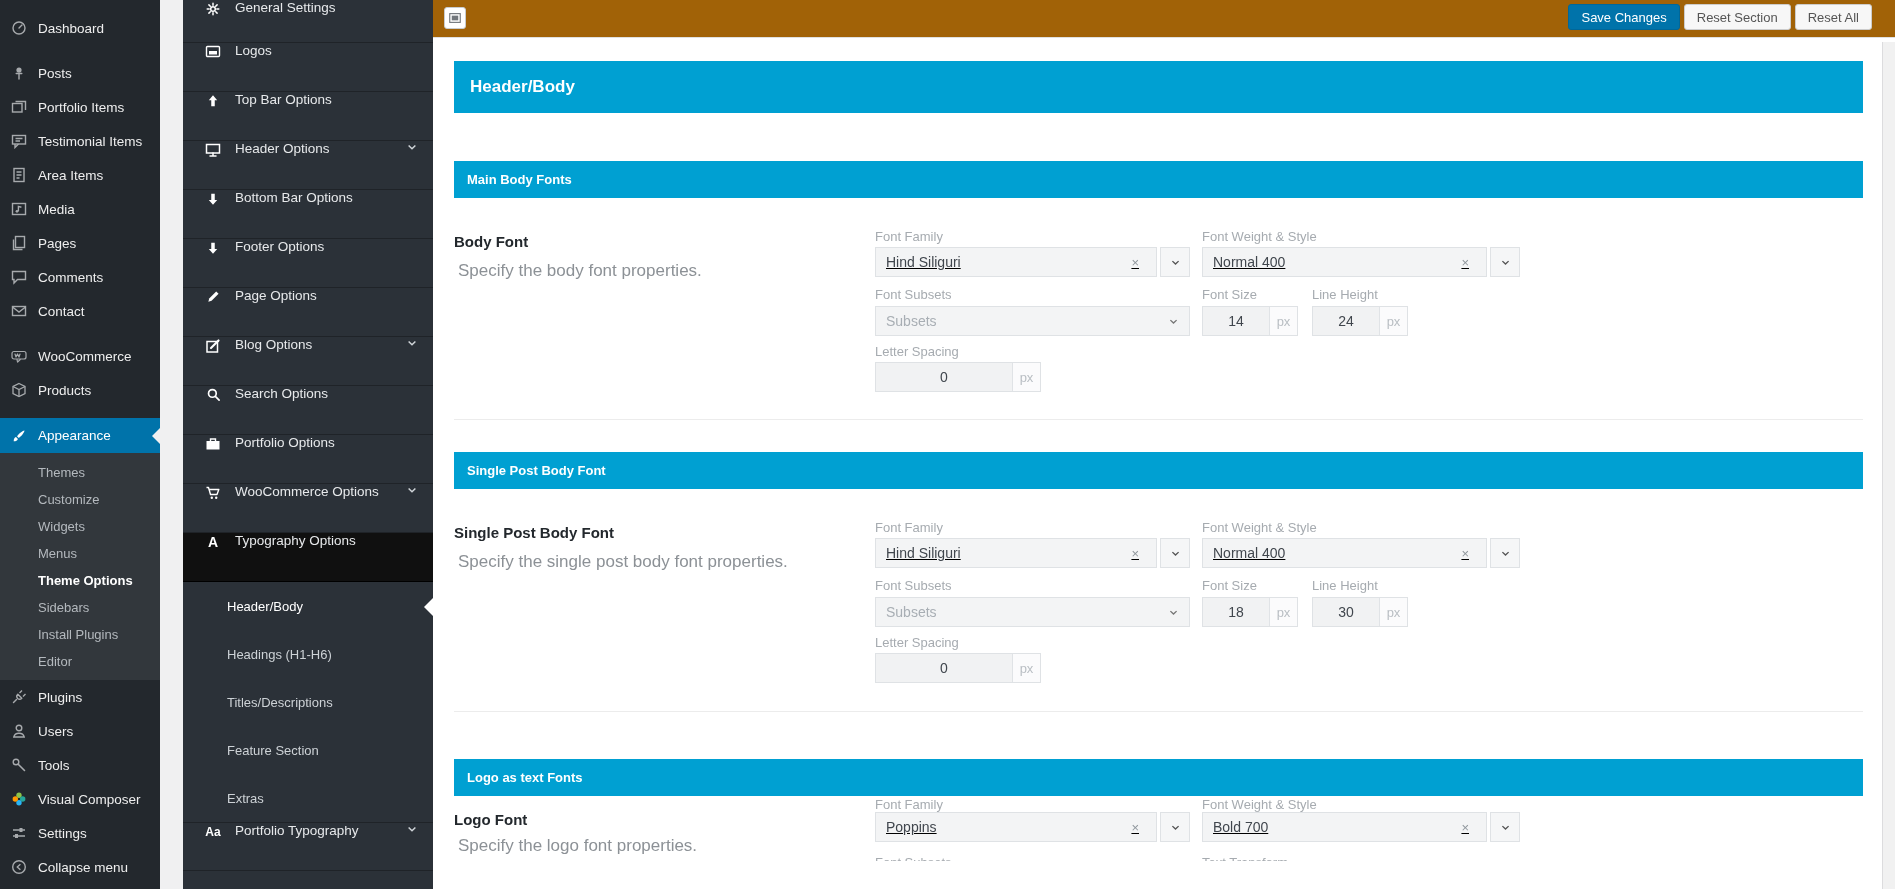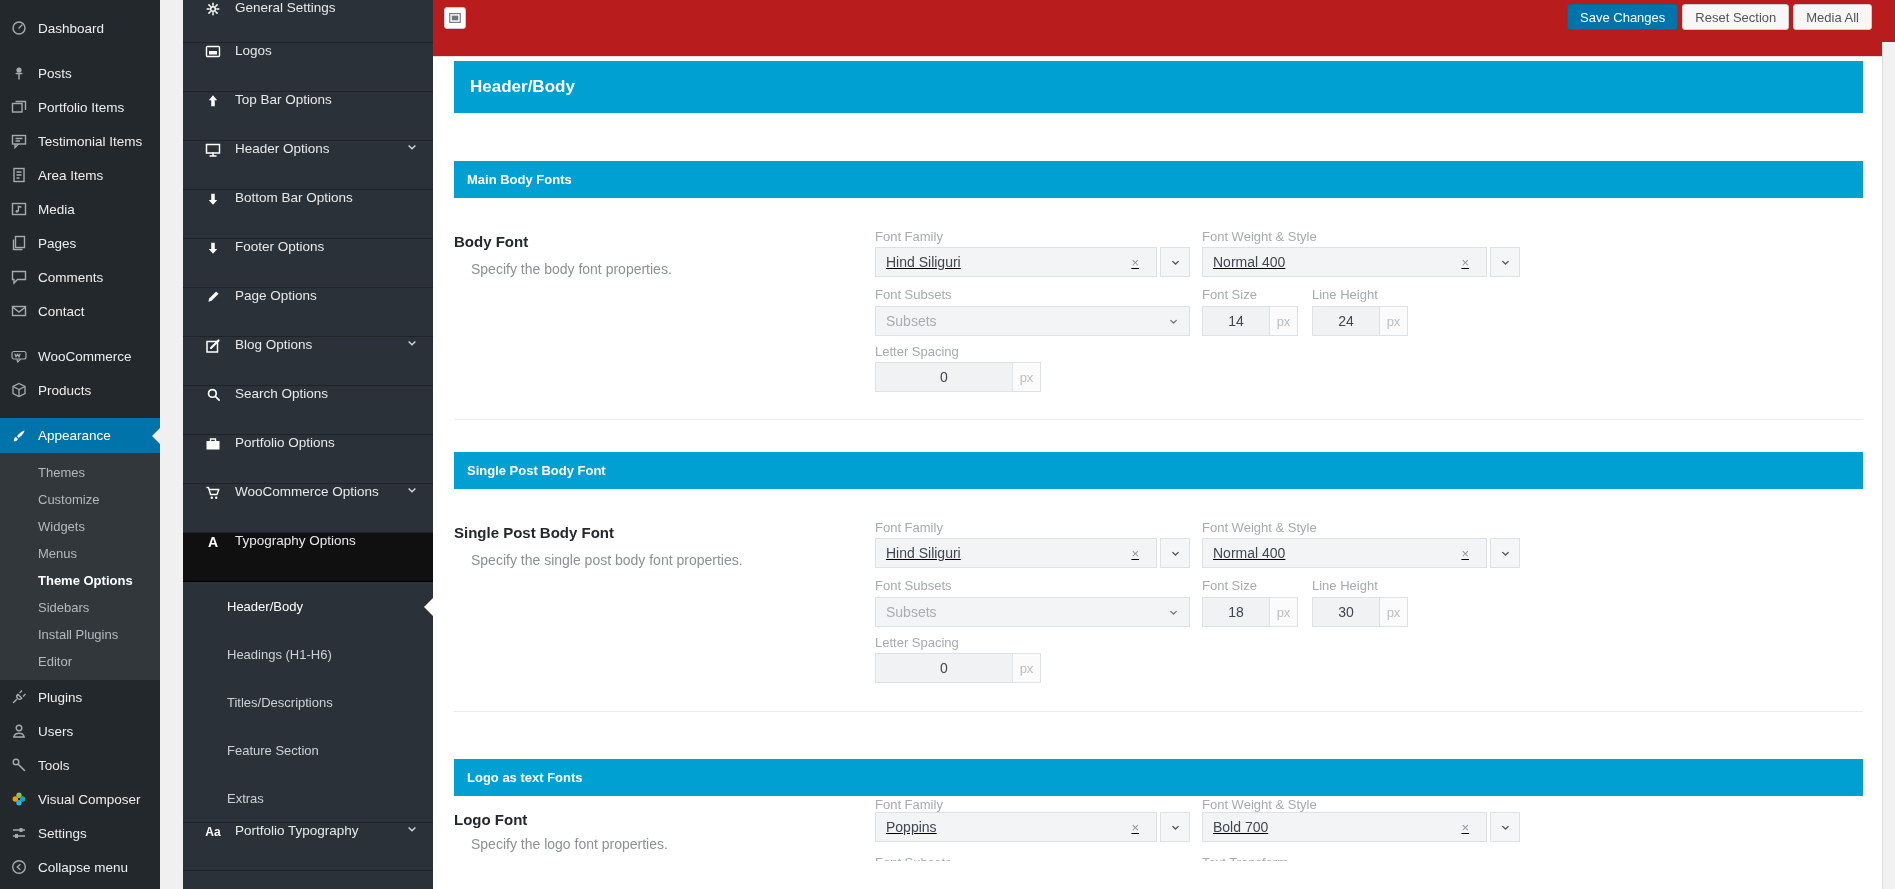--- a/index.html
+++ b/index.html
@@ -33,42 +33,42 @@
   .oi.oi-active { background:#101010; border-bottom-color:#000; }
   .ico-letter { font-weight:bold; color:#fff; font-size:14px; line-height:1; }
   .ico-letter.sm { font-size:12px; }
   .osub .osi { height:48px; display:flex; align-items:center; padding-left:44px; font-size:13px; color:#cdd2d6; cursor:pointer; }
   .osub .osi.current { color:#ffffff; }
   .opt-notch { position:absolute; left:-9px; top:598px; width:0; height:0;
     border-top:9px solid transparent; border-bottom:9px solid transparent; border-right:9px solid #ffffff; z-index:5; }
 
   
   .content { position:absolute; left:433px; top:0; right:0; bottom:0; background:#fff; }
-  .topbar { position:relative; height:57px; background:#b91c1c; border-bottom:1px solid #e0e0e0; }
+  .topbar { position:relative; height:38px; background:#a16207; border-bottom:1px solid #e0e0e0; }
   .toggle-btn { position:absolute; left:11px; top:7px; width:22px; height:22px; background:#fff; border:1px solid #c8ccd0;
     border-radius:3px; display:flex; align-items:center; justify-content:center; color:#72777c; cursor:pointer; }
   .tb-actions { position:absolute; right:23px; top:4px; display:flex; gap:4px; }
   .btn { height:26px; padding:0 12px; font-size:13px; border-radius:3px; cursor:pointer; font-family:inherit; }
   .btn-primary { background:#0073aa; border:1px solid #006799; color:#fff; }
   .btn-sec { background:#f7f7f7; border:1px solid #cccccc; color:#555; }
 
   .scroll-strip { position:absolute; top:42px; right:0; bottom:0; width:13px; background:#f1f1f1; border-left:1px solid #dcdcde; }
 
   .page-body { position:absolute; top:42px; left:21px; width:1409px; }
   .page-header { margin-top:19px; height:52px; background:#00a0d2; color:#fff; font-size:17px; font-weight:bold;
     line-height:52px; padding-left:16px; }
 
   .sec { position:relative; }
   .sec1 { margin-top:48px; height:259px; border-bottom:1px solid #ececec; }
   .sec2 { margin-top:16px; height:260px; border-bottom:1px solid #ececec; }
   .sec3 { margin-top:15px; height:134px; overflow:hidden; }
   .sec-bar { height:37px; background:#00a0d2; color:#fff; font-size:13px; font-weight:bold; line-height:37px; padding-left:13px;margin-top:32px; }
 
   .sec-h { position:absolute; left:0; top:72px; font-size:15px; font-weight:bold; color:#23282d; }
-  .sec-d { position:absolute; left:17px; top:100px; font-size:14px; color:#8c9196; }
+  .sec-d { position:absolute; left:4px; top:100px; font-size:17px; color:#8c9196; }
   .sec3 .sec-h { top:84px; } .sec3 .sec-d { top:109px; }
 
   .flabel { position:absolute; height:14px; font-size:13px; color:#a6abb0; white-space:nowrap; }
   .fctrl  { position:absolute; }
   .r1l { top:68px; } .r1c { top:86px;text-decoration:underline; }
   .r2l { top:126px; } .r2c { top:145px; }
   .r3l { top:183px; } .r3c { top:201px; }
   .sec3 .r1l { top:70px; } .sec3 .r1c { top:85px; }
   .sec3 .r2l { top:128px; } .sec3 .r2c { top:143px; }
   .c1 { left:421px; } .c2 { left:748px; } .c2b { left:858px; }
@@ -449,21 +449,21 @@
     <div class="topbar">
       <button class="toggle-btn">
         <svg width="14" height="14" viewBox="0 0 16 16" fill="none" stroke="currentColor" stroke-width="1.3">
             <rect x="2" y="3" width="12" height="10"></rect>
             <rect x="4.3" y="5.3" width="7.4" height="5.4" fill="currentColor" stroke="none"></rect>
           </svg>
       </button>
       <div class="tb-actions">
         <button class="btn btn-primary">Save Changes</button>
         <button class="btn btn-sec">Reset Section</button>
-        <button class="btn btn-sec">Media All</button>
+        <button class="btn btn-sec">Reset All</button>
       </div>
     </div>
 
     <div class="page-body">
       <div class="page-header">Header/Body</div>
 
       <section class="sec sec1">
         <div class="sec-bar">Main Body Fonts</div>
         <div class="sec-h">Body Font</div>
         <div class="sec-d">Specify the body font properties.</div>

